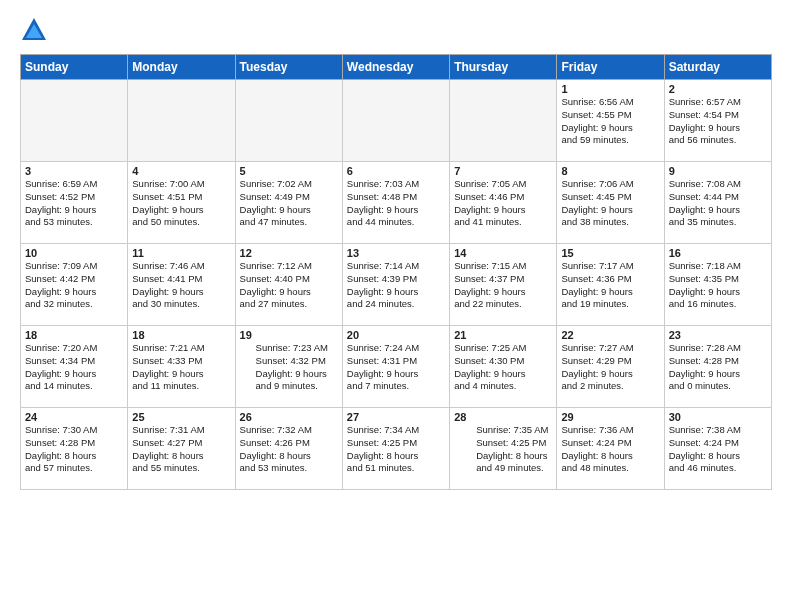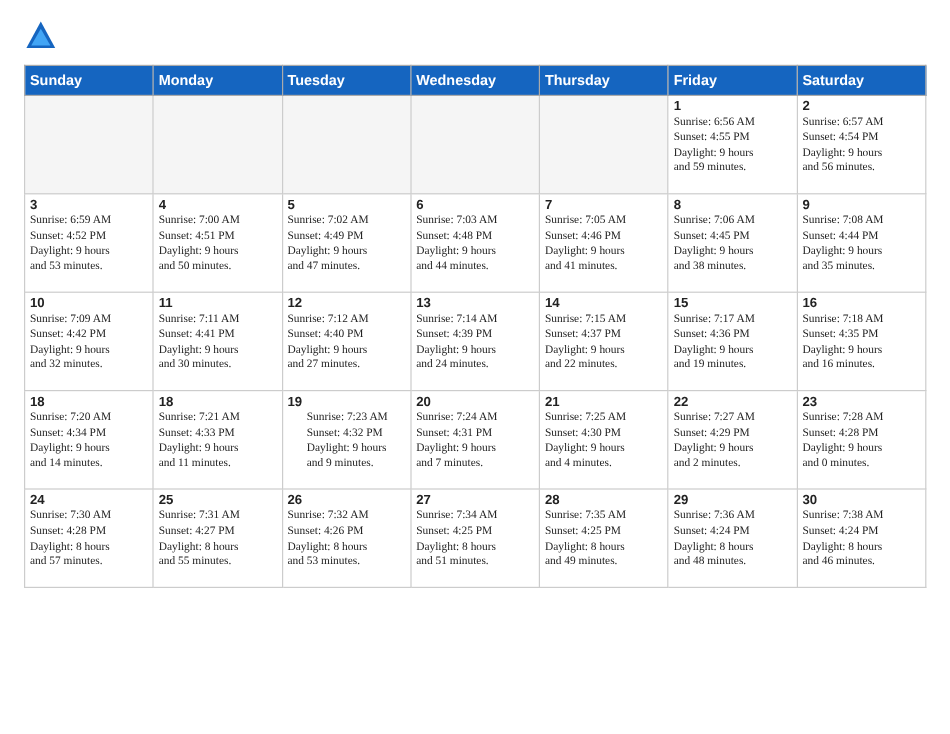--- a/index.html
+++ b/index.html
@@ -80,21 +80,20 @@
     .day-num {
       font-weight: bold;
       font-size: 11px;
       display: block;
       margin-bottom: 1px;
     }
     .day-info {
       font-size: 9.5px;
       line-height: 1.35;
       color: #222;
-      font-family: Liberation Serif, serif;
     }
   </style>
 </head>
 <body>
 
 <div class="page">
   <div class="header">
     <div class="logo">
       <svg class="logo-icon" viewBox="0 0 28 28" xmlns="http://www.w3.org/2000/svg">
         <polygon points="14,2 26,24 2,24" fill="#1565c0"></polygon>
@@ -199,21 +198,21 @@
         <tr>
           <td>
             <span class="day-num">10</span>
             <div class="day-info" style="white-space: pre-line;">Sunrise: 7:09 AM
 Sunset: 4:42 PM
 Daylight: 9 hours
 and 32 minutes.</div>
           </td>
           <td>
             <span class="day-num">11</span>
-            <div class="day-info" style="white-space: pre-line;">Sunrise: 7:11 AM
+            <div class="day-info" style="white-space: pre-line;">Sunrise: 7:46 AM
 Sunset: 4:41 PM
 Daylight: 9 hours
 and 30 minutes.</div>
           </td>
           <td>
             <span class="day-num">12</span>
             <div class="day-info" style="white-space: pre-line;">Sunrise: 7:12 AM
 Sunset: 4:40 PM
 Daylight: 9 hours
 and 27 minutes.</div>
@@ -322,21 +321,21 @@
           </td>
           <td>
             <span class="day-num">27</span>
             <div class="day-info" style="white-space: pre-line;">Sunrise: 7:34 AM
 Sunset: 4:25 PM
 Daylight: 8 hours
 and 51 minutes.</div>
           </td>
           <td>
             <span class="day-num">28</span>
-            <div class="day-info" style="white-space: pre-line;">Sunrise: 7:35 AM
+            <div class="day-info" style="white-space: pre-line; margin-left: 22px;">Sunrise: 7:35 AM
 Sunset: 4:25 PM
 Daylight: 8 hours
 and 49 minutes.</div>
           </td>
           <td>
             <span class="day-num">29</span>
             <div class="day-info" style="white-space: pre-line;">Sunrise: 7:36 AM
 Sunset: 4:24 PM
 Daylight: 8 hours
 and 48 minutes.</div>

